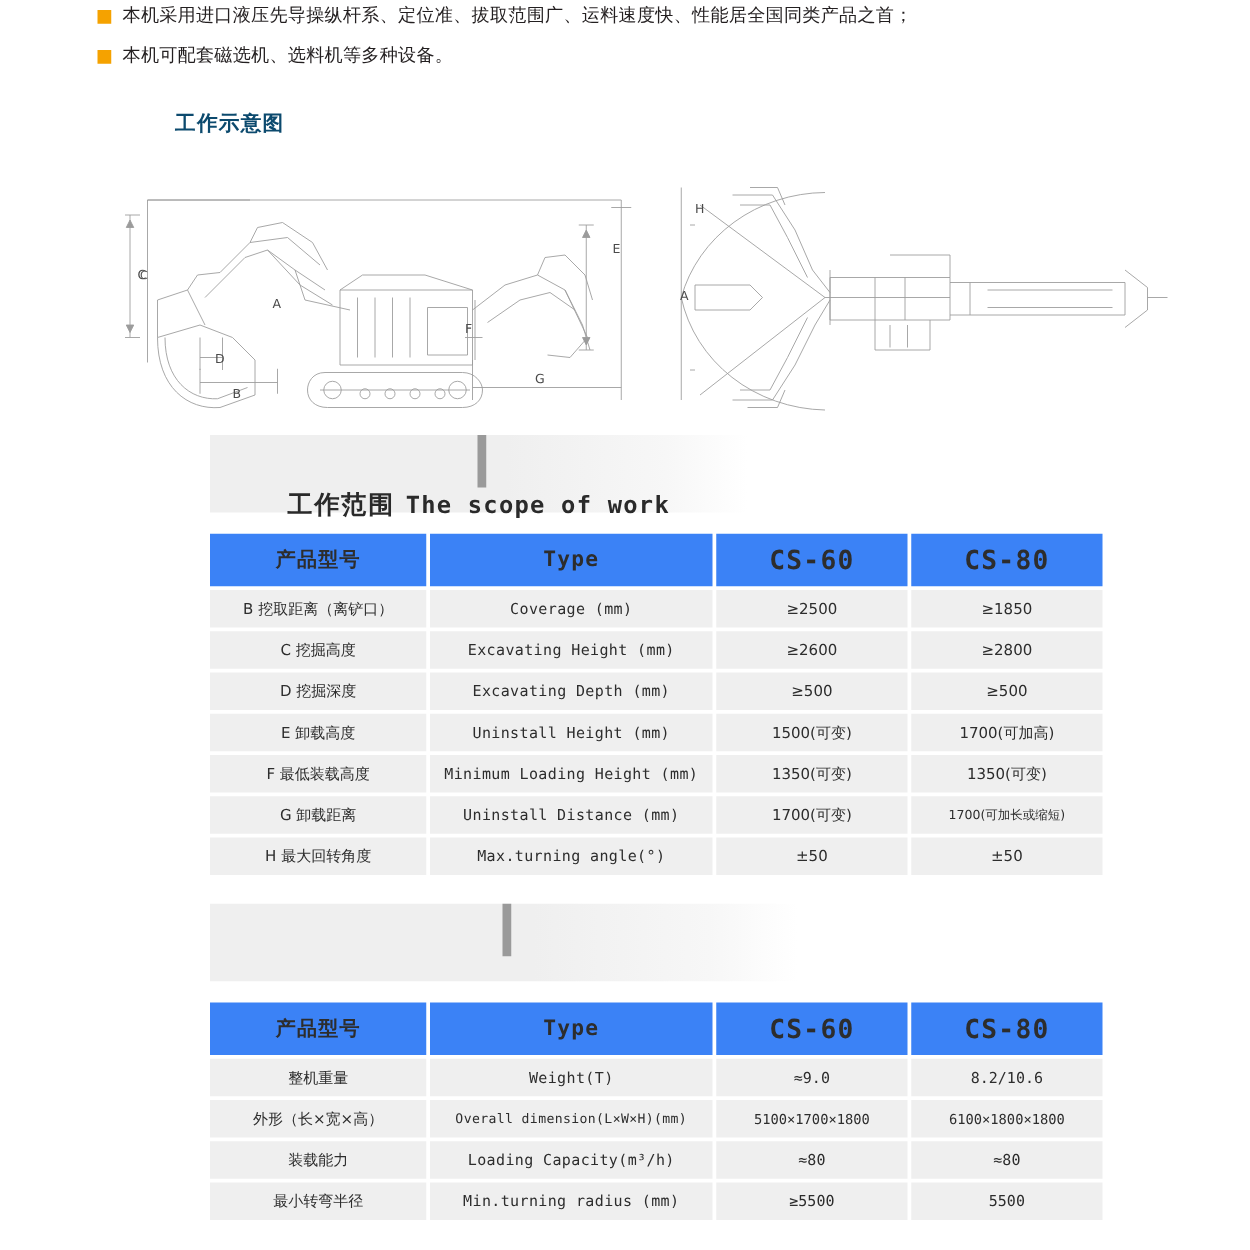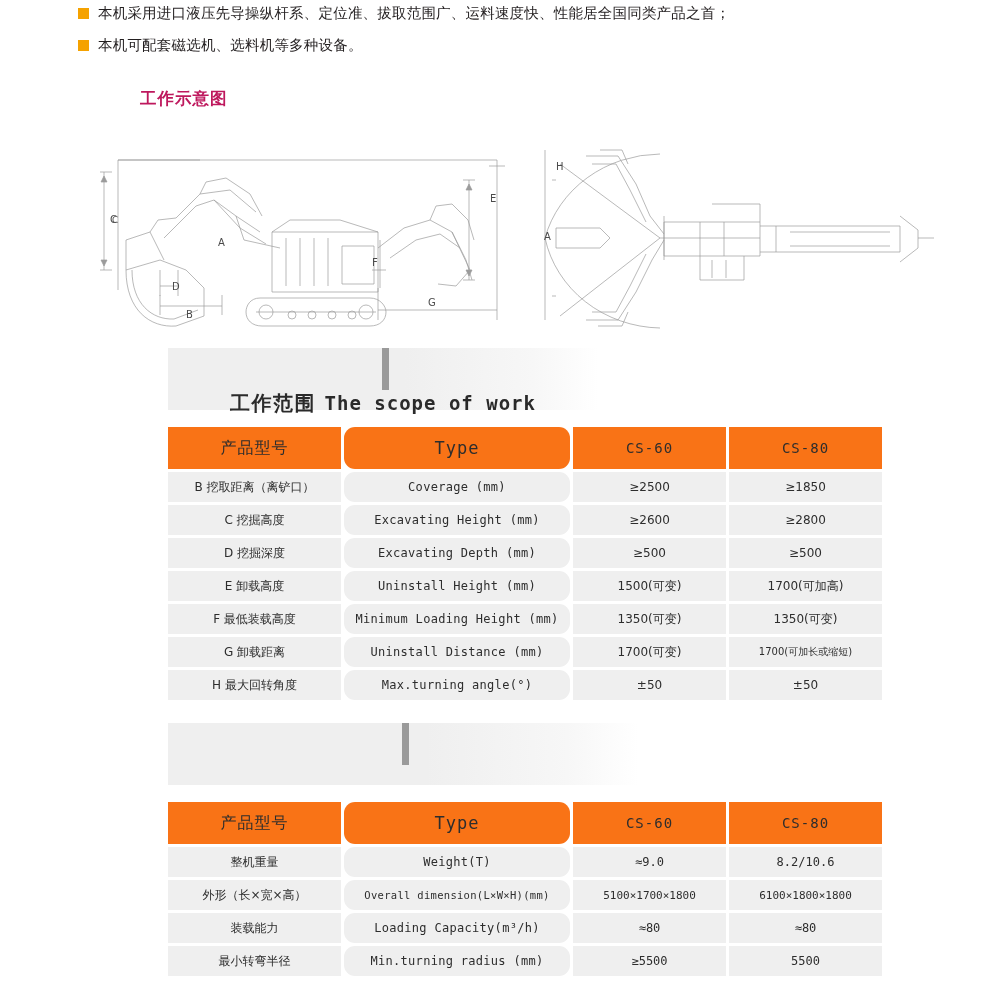--- a/index.html
+++ b/index.html
@@ -16,21 +16,21 @@
   .bullets{padding:4px 0 0 78px;}
   .bullet-row{display:flex;align-items:flex-start;margin-bottom:14px;}
   .bullet-mark{
     width:11px;height:11px;background:#f5a200;flex:0 0 auto;margin-top:4px;margin-right:9px;
   }
   .bullet-text{font-size:14.5px;line-height:1.25;letter-spacing:.2px;color:#231f20;}
 
   
   .diagram-caption{
     margin:34px 0 0 140px;
-    font-size:16.5px;font-weight:bold;letter-spacing:1px;color:#be185d;
+    font-size:16.5px;font-weight:bold;letter-spacing:1px;color:#0c4a6e;
   }
 
   
   .diagram-wrap{
     position:relative;
     width:1000px;height:210px;
     margin-top:10px;
   }
   .dg{position:absolute;top:0;left:0;}
 
@@ -59,29 +59,29 @@
   table.spec td{
     background:#efefef;
     height:26px;
     text-align:center;
     vertical-align:middle;
     font-size:12px;
     color:#2d2d2d;
     padding:2px 4px;
   }
   table.spec tr.head td{
-    background:#f97316;
+    background:#3b82f6;
     height:38px;
-    font-weight:normal;
+    font-weight:bold;
   }
   tr.head td.c1{font-size:16px;letter-spacing:1px;}
   tr.head td.c2{font-size:17px;font-family:"DejaVu Sans Mono","Liberation Mono",monospace;letter-spacing:1px;}
-  tr.head td.c3,tr.head td.c4{font-size:14px;font-family:"DejaVu Sans Mono","Liberation Mono",monospace;letter-spacing:1px;margin-top:46px;}
+  tr.head td.c3,tr.head td.c4{font-size:21px;font-family:"DejaVu Sans Mono","Liberation Mono",monospace;letter-spacing:1px;margin-top:46px;}
   td.c1{width:165px;font-size:12.5px;}
-  td.c2{width:218px;font-family:"DejaVu Sans Mono","Liberation Mono",monospace;font-size:11.5px;letter-spacing:.3px;border-radius:11px;}
+  td.c2{width:218px;font-family:"DejaVu Sans Mono","Liberation Mono",monospace;font-size:11.5px;letter-spacing:.3px;}
   td.c3{width:145px;}
   td.c4{width:145px;}
   td.val{font-size:12.5px;}
   td.val-mono{font-family:"DejaVu Sans Mono","Liberation Mono",monospace;font-size:12px;}
 </style>
 </head>
 <body>
 
 <div class="bullets">
   <div class="bullet-row">

